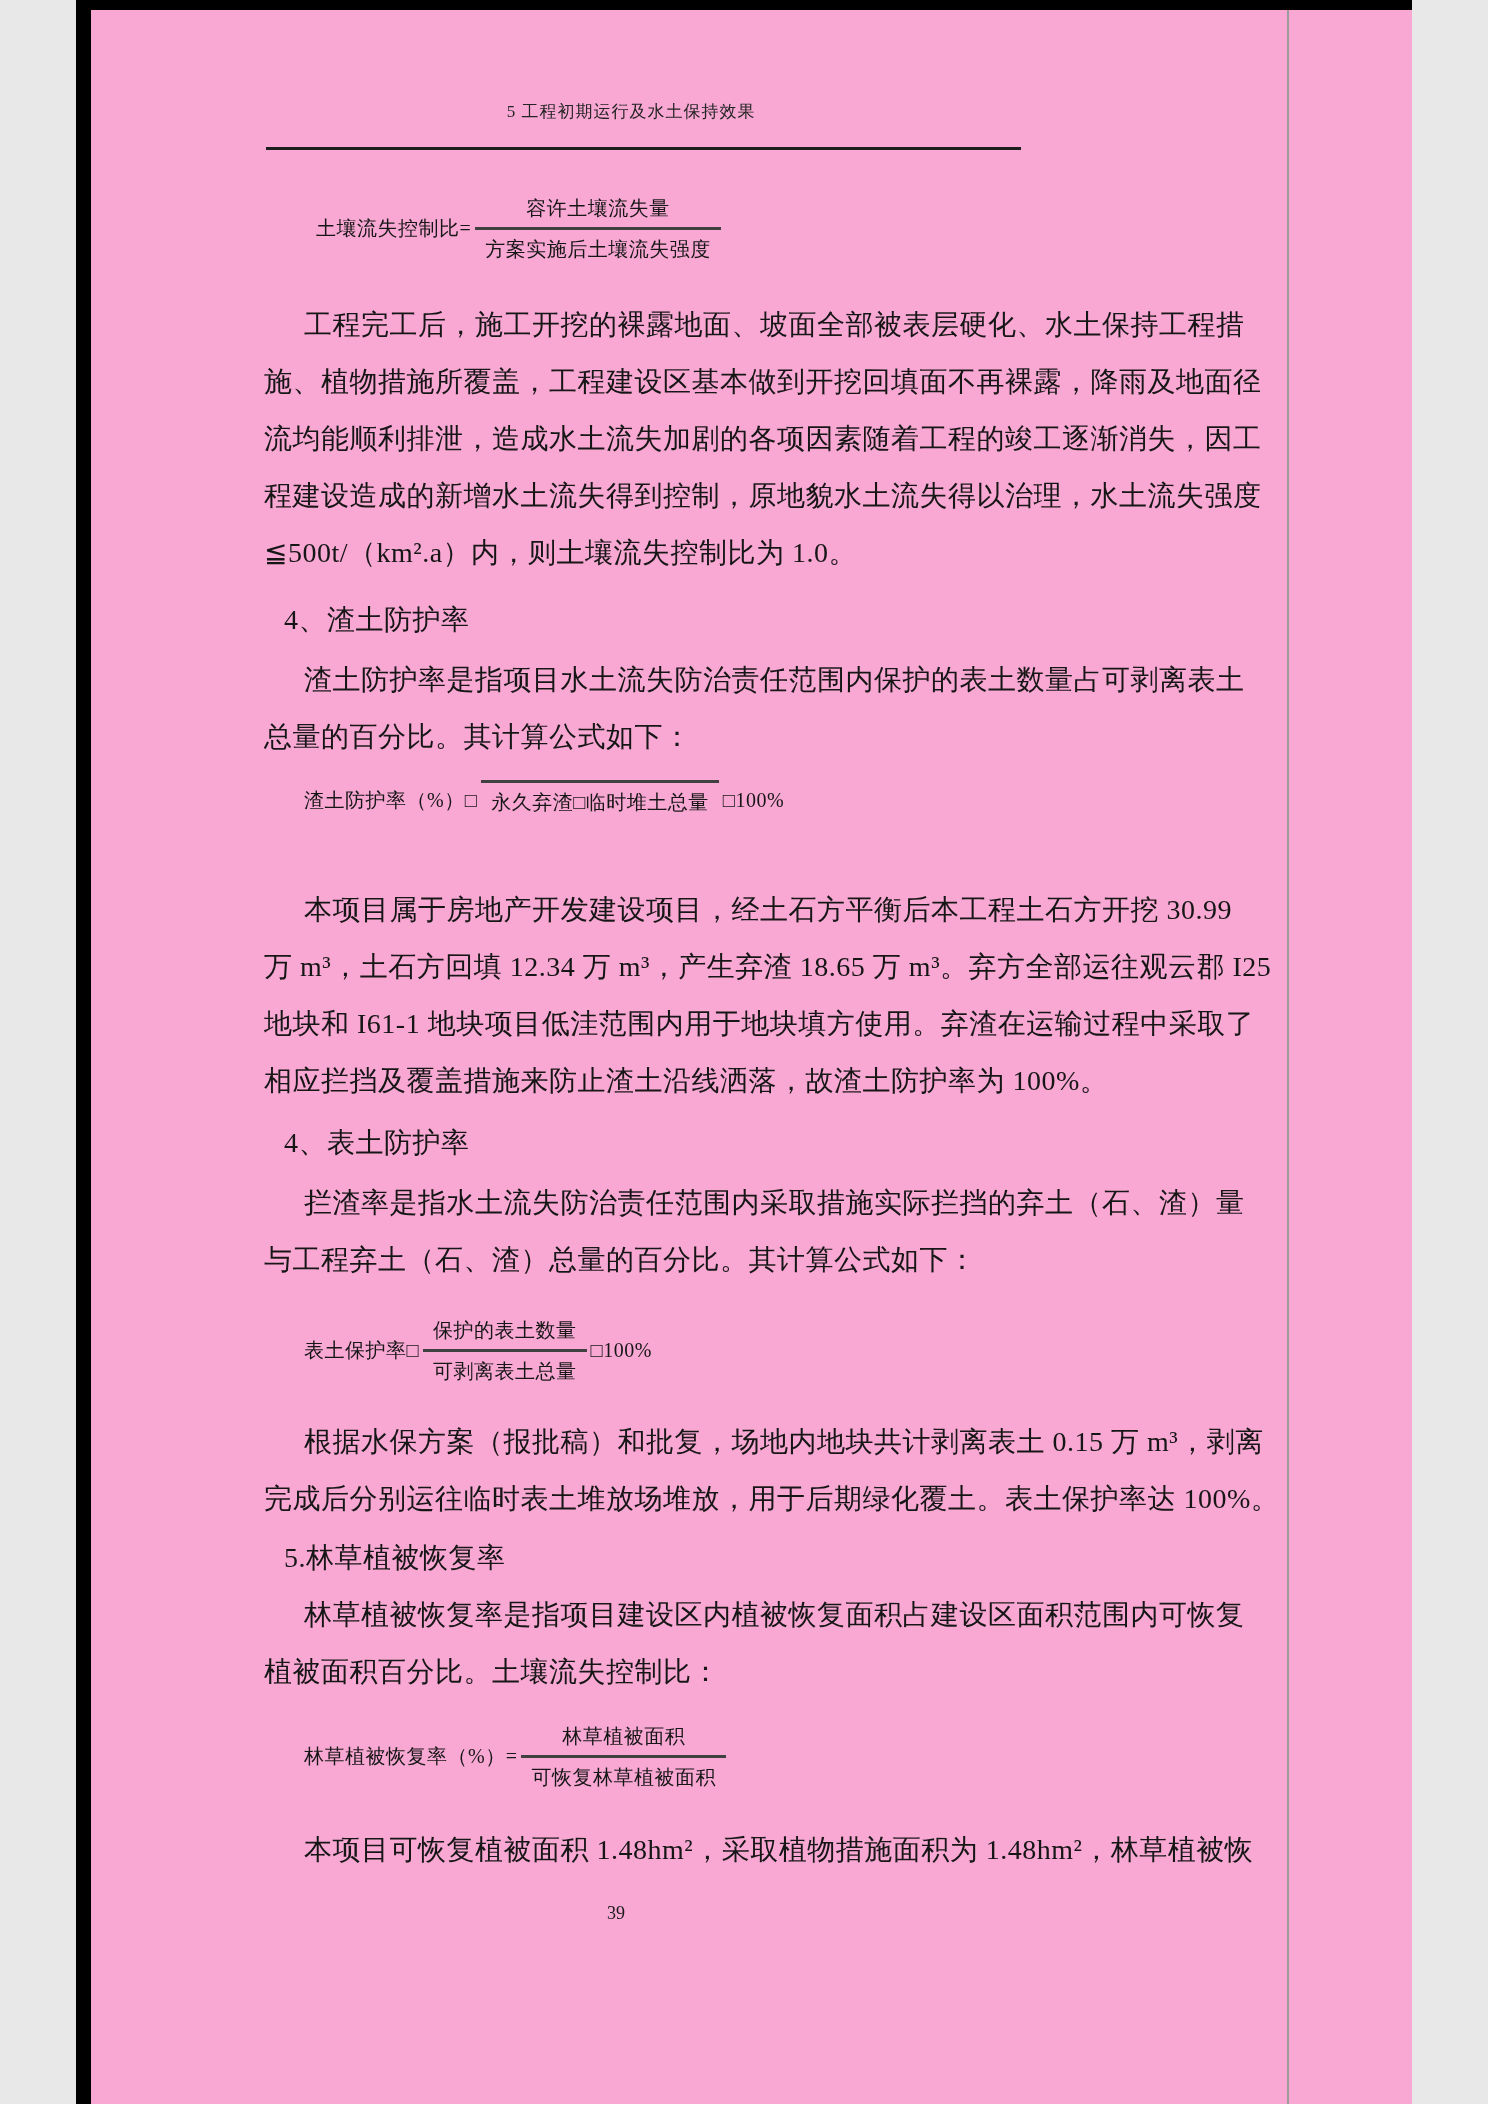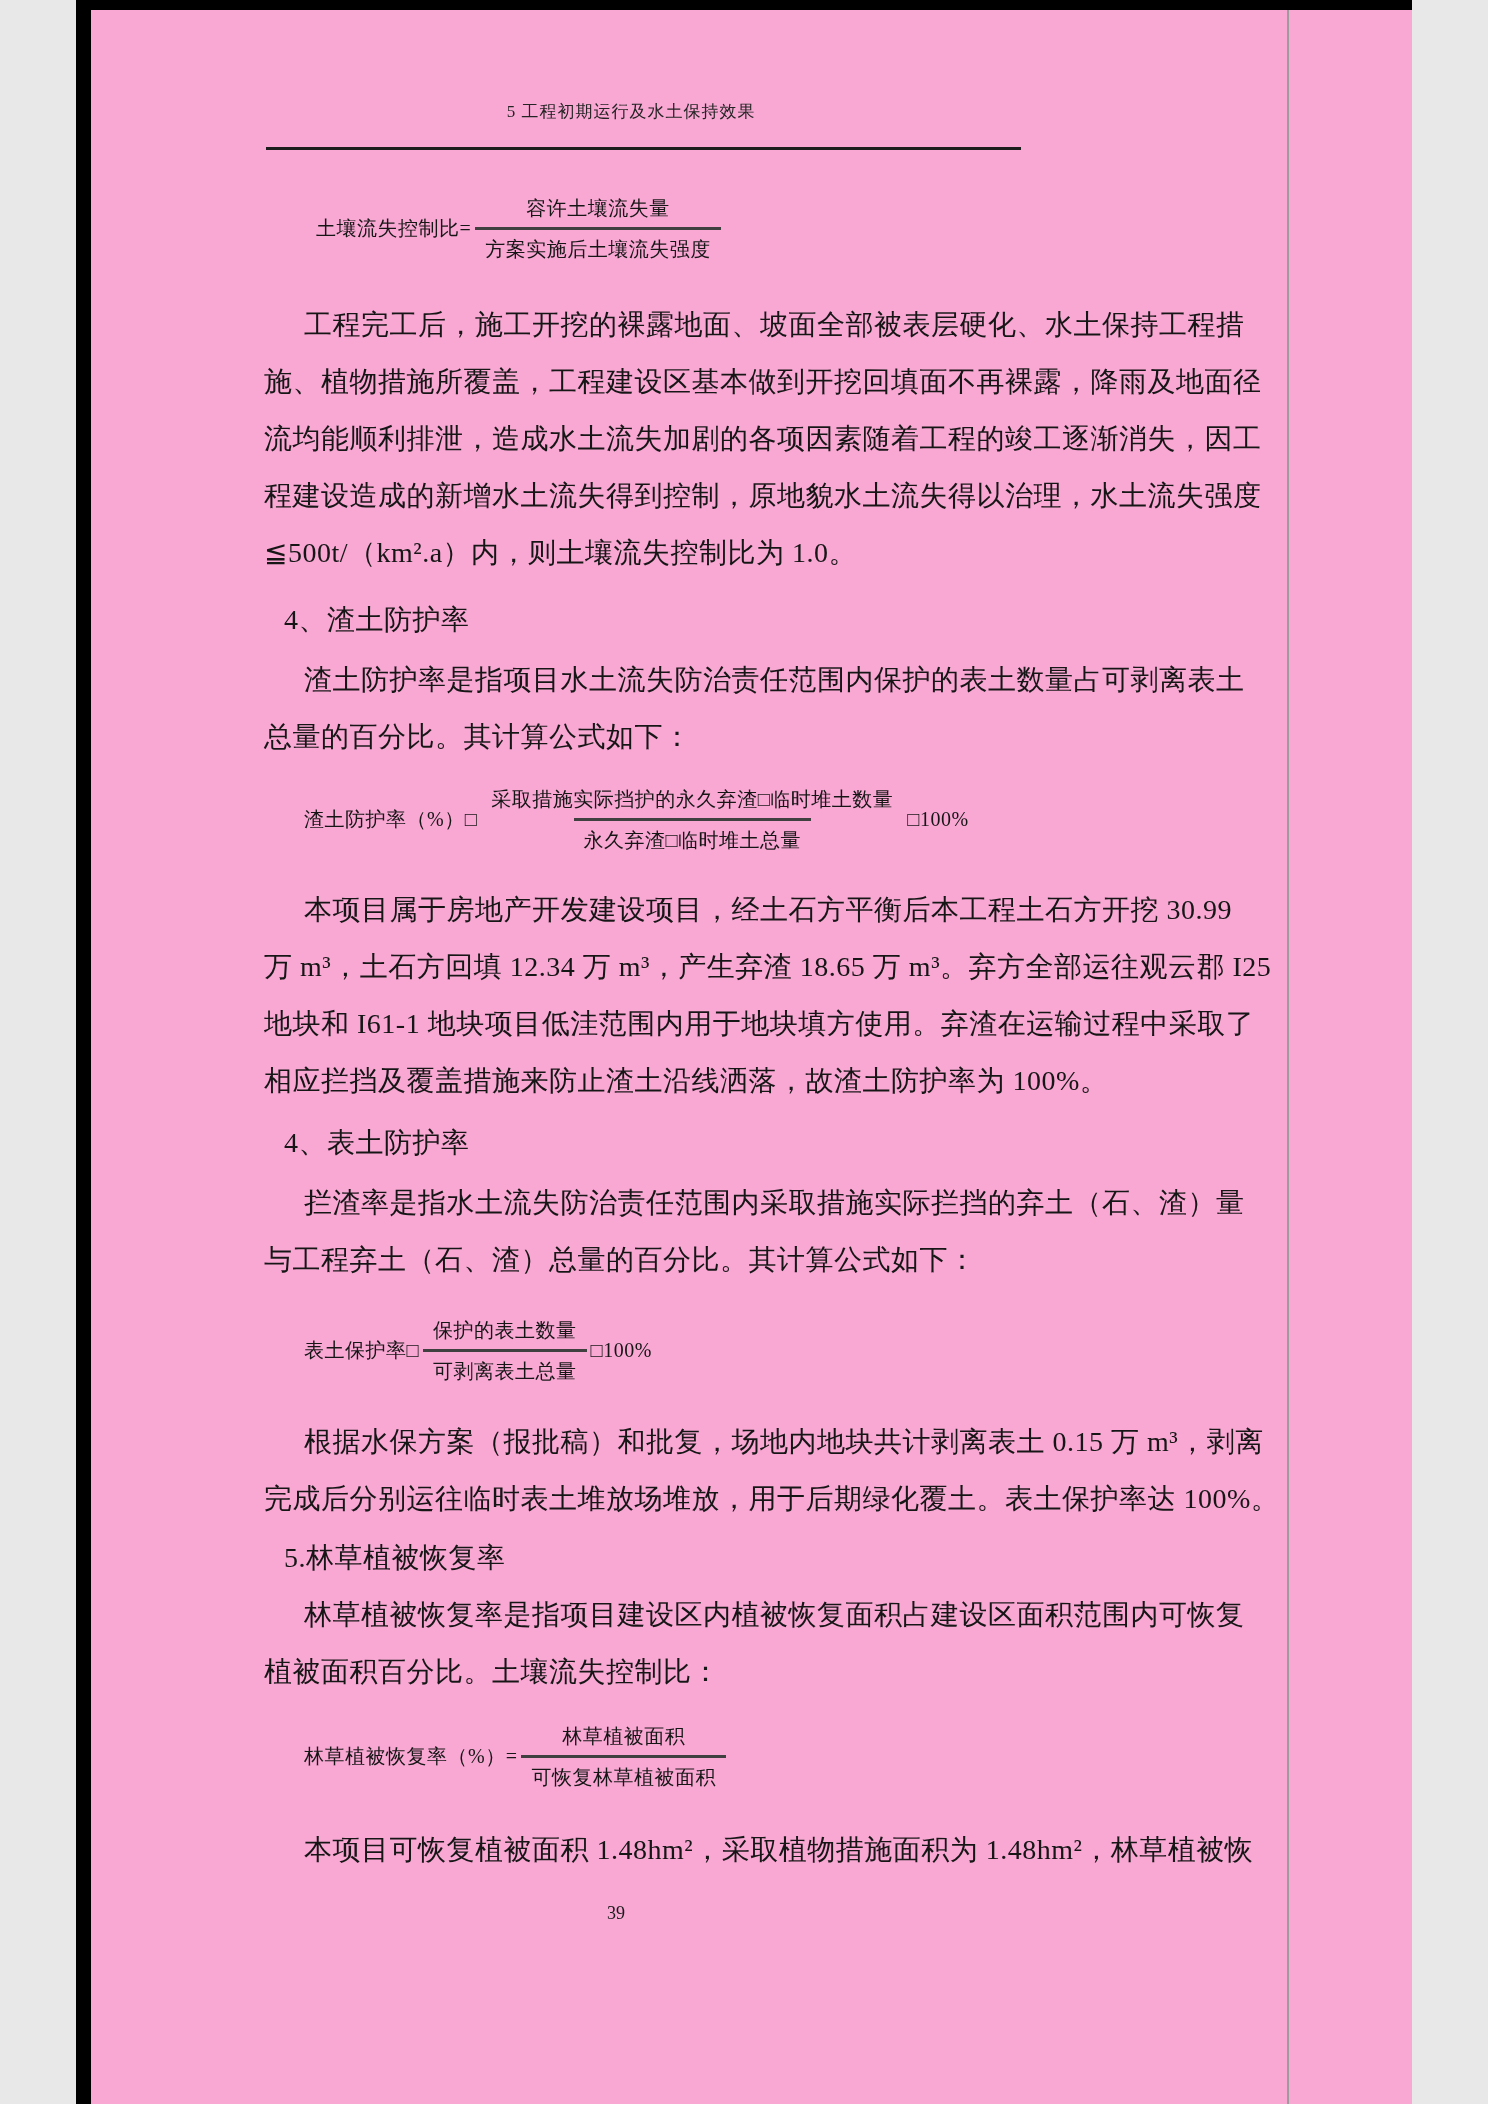--- a/index.html
+++ b/index.html
@@ -95,21 +95,20 @@
   <div class="heading h3">4、渣土防护率</div>
 
   <div class="para p2">
     <div class="line indent">渣土防护率是指项目水土流失防治责任范围内保护的表土数量占可剥离表土</div>
     <div class="line">总量的百分比。其计算公式如下：</div>
   </div>
 
   <div class="formula f2">
     <span class="lhs">渣土防护率（%）□</span>
     <span class="frac">
-      <span class="num">采取措施实际挡护的永久弃渣□临时堆土数量</span>
       <span class="den">永久弃渣□临时堆土总量</span>
     </span>
     <span class="suffix">□100%</span>
   </div>
 
   <div class="para p3">
     <div class="line indent">本项目属于房地产开发建设项目，经土石方平衡后本工程土石方开挖 30.99</div>
     <div class="line">万 m³，土石方回填 12.34 万 m³，产生弃渣 18.65 万 m³。弃方全部运往观云郡 I25</div>
     <div class="line">地块和 I61-1 地块项目低洼范围内用于地块填方使用。弃渣在运输过程中采取了</div>
     <div class="line">相应拦挡及覆盖措施来防止渣土沿线洒落，故渣土防护率为 100%。</div>

